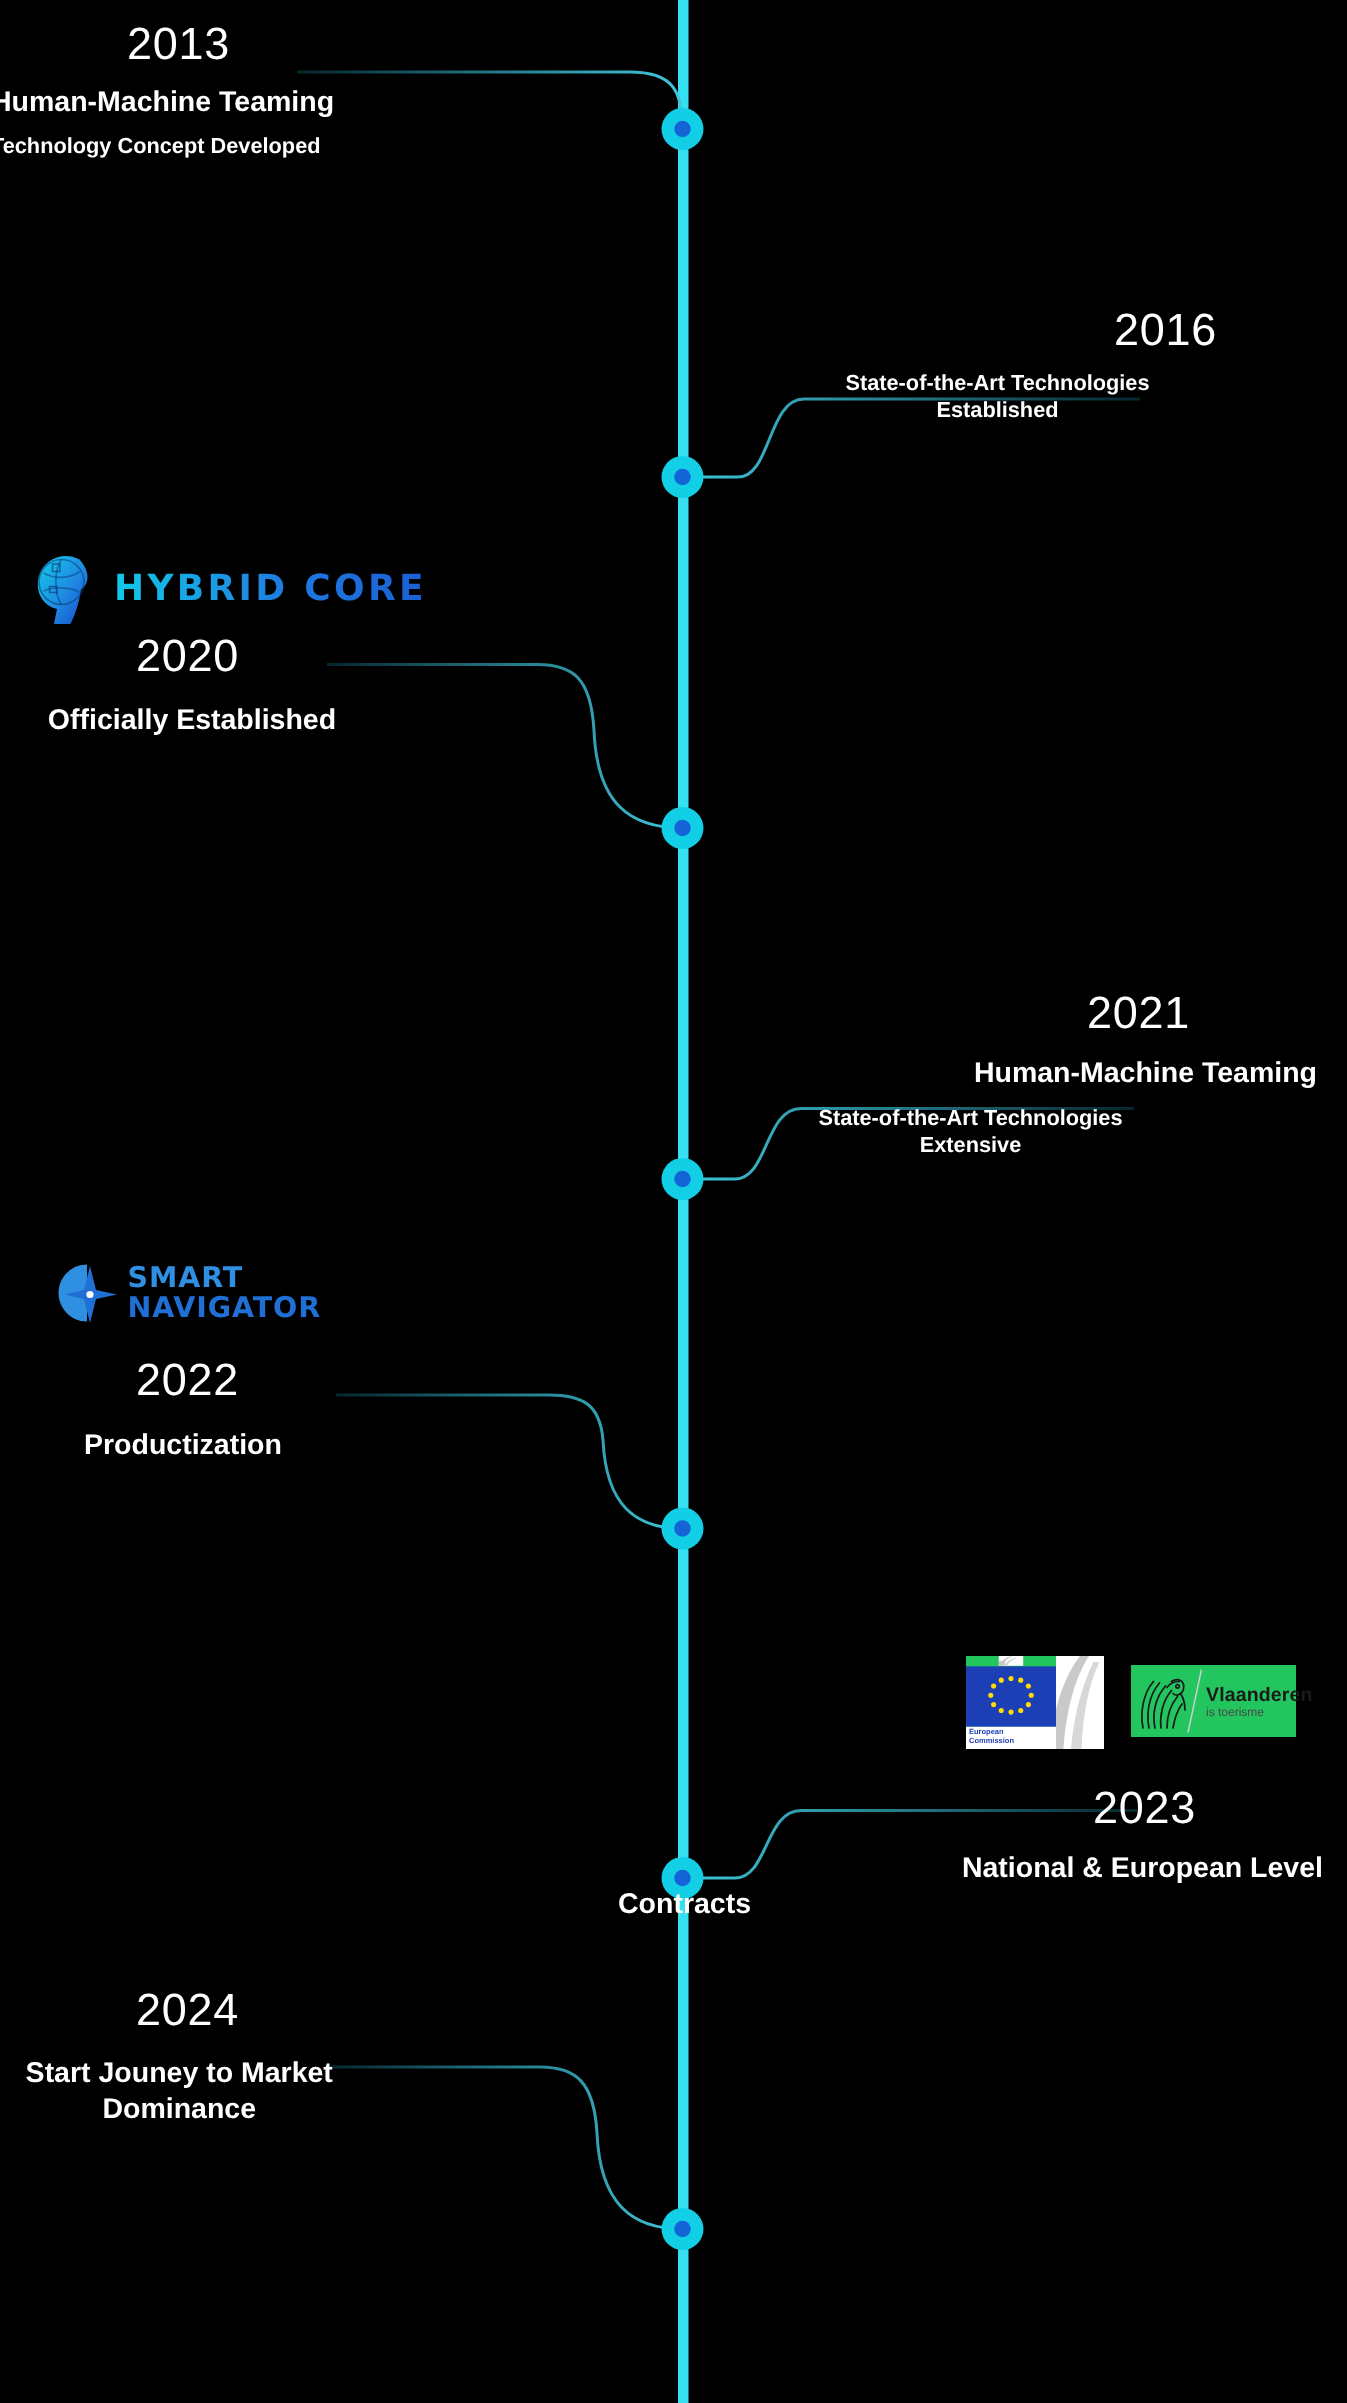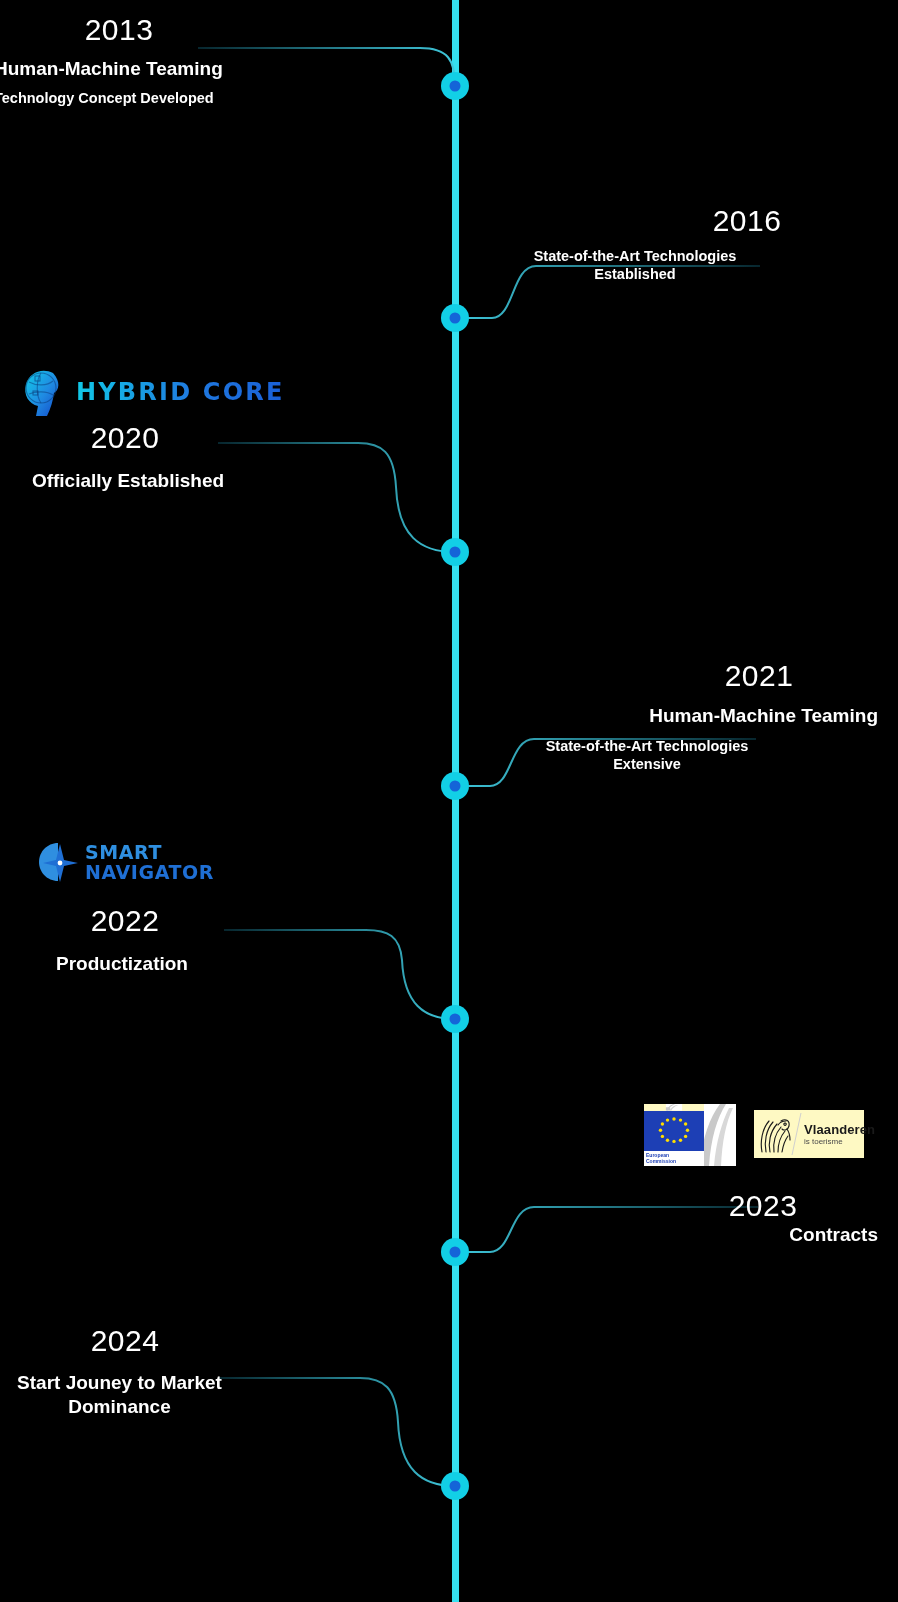--- a/index.html
+++ b/index.html
@@ -51,21 +51,21 @@
 
   .entry.left  { text-align: center; }
   .entry.right { text-align: center; }
 
   
   .e2013 { left: -6px;  top: 14px;  width: 500px; }
   .e2013 .year     { text-align: center; margin-left: -250px; }
   .e2013 .headline { text-align: left; margin-top: 12px; }
   .e2013 .sub      { text-align: left; margin-top: 9px; }
 
-  .e2016 { right: 32px; top: 205px; width: 470px; text-align: right; }
+  .e2016 { right: 2px; top: 205px; width: 470px; text-align: right; }
   .e2016 .year     { text-align: center; margin-right: -232px; }
   .e2016 .headline { text-align: right; margin-top: 12px; }
   .e2016 .sub      { text-align: center; margin-top: 10px; margin-right: -8px; }
 
   .e2020 { left: 0px;  top: 422px; width: 500px; }
   .e2020 .year     { text-align: center; margin-left: -250px; }
   .e2020 .headline { text-align: center; margin-top: 16px; margin-left: -244px; }
 
   .e2021 { right: 20px; top: 660px; width: 470px; }
   .e2021 .year     { text-align: center; margin-right: -232px; }
@@ -126,21 +126,21 @@
     font-weight: 800;
     letter-spacing: 0.6px;
     color: #1f6fd4;
     font-family: "DejaVu Sans", sans-serif;
     margin-top: 1px;
   }
 
   
   .partner {
     position: absolute;
-    background: #fef9c3;
+    background: #22c55e;
   }
   .partner-eu {
     left: 644px; top: 1104px;
     width: 60px; height: 62px;
     display: flex; flex-direction: column;
     justify-content: flex-end;
     overflow: hidden;
   }
   .eu-flag {
     width: 60px; height: 40px;
@@ -279,21 +279,22 @@
   </div>
 </div>
 
 <div class="entry left e2022">
   <div class="year">2022</div>
   <div class="headline">Productization</div>
 </div>
 
 <div class="entry right e2023">
   <div class="year">2023</div>
-  <div class="headline sub2" style="text-align:right;margin-right:4px;margin-top:2px;">Contracts</div>
+  <div class="headline">National &amp; European Level</div>
+  <div class="headline sub2" style="text-align:left;margin-right:4px;margin-top:2px;">Contracts</div>
 </div>
 
 <div class="entry left e2024">
   <div class="year">2024</div>
   <div class="headline">Start Jouney to Market</div>
   <div class="sub2">Dominance</div>
 </div>
 
 <div class="logo logo-hybrid">
   <svg class="mark" viewBox="0 0 46 52">

